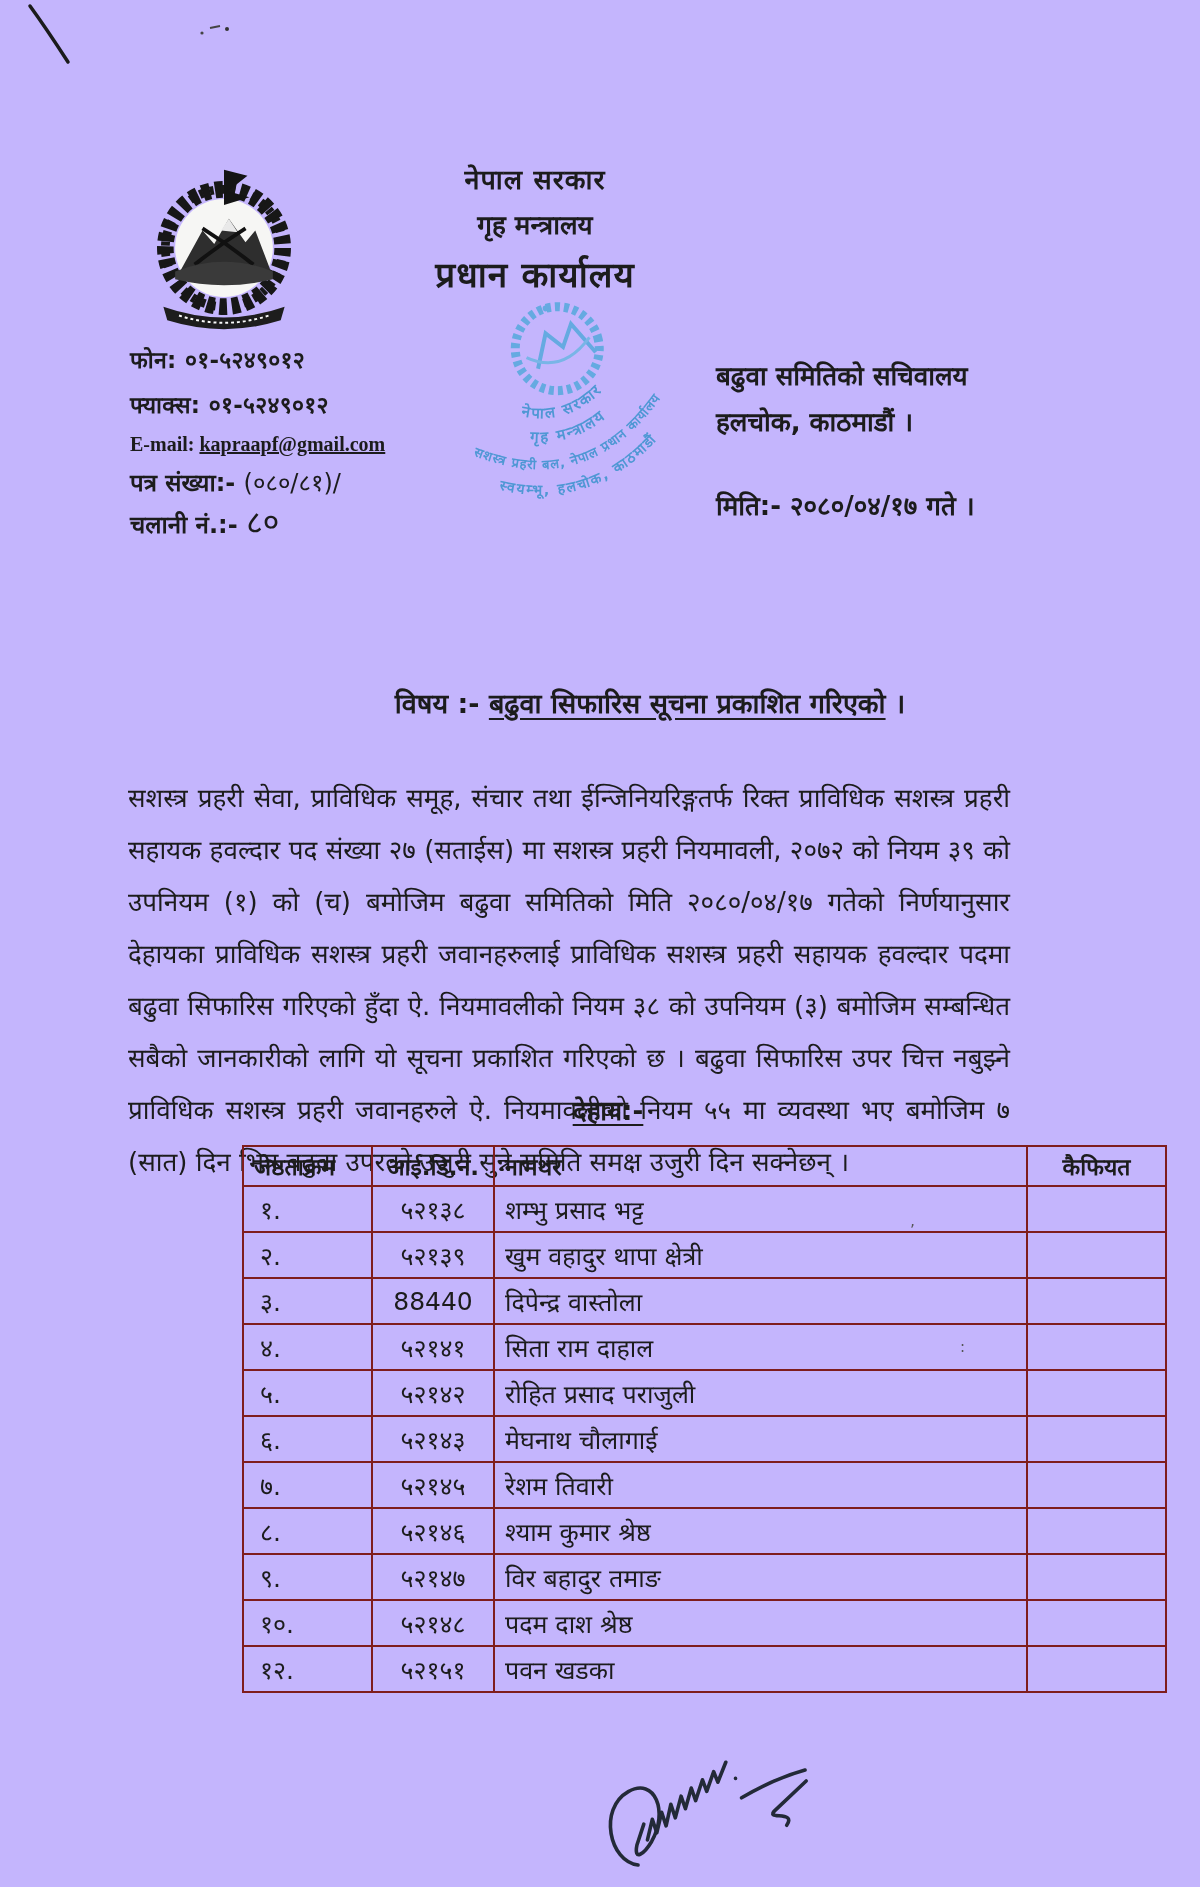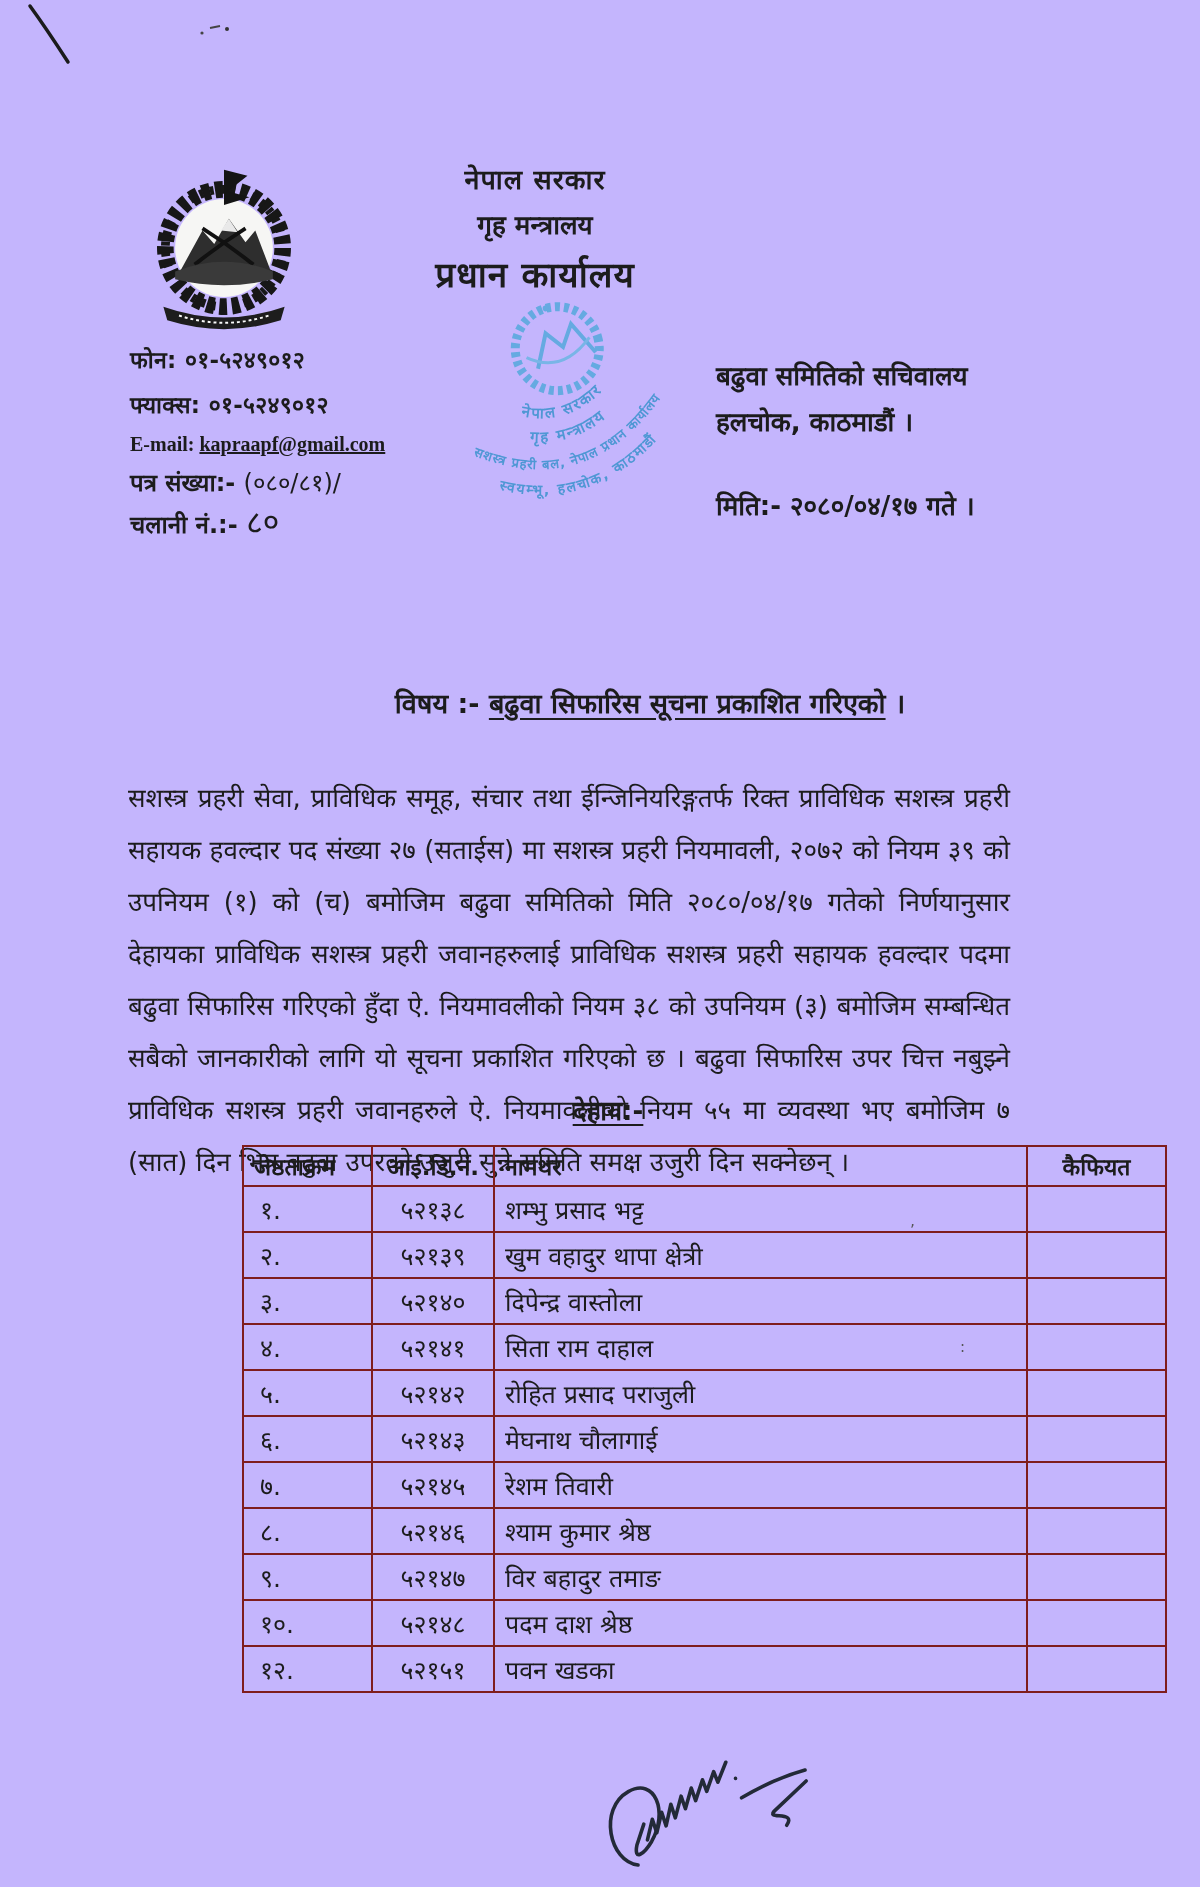--- a/index.html
+++ b/index.html
@@ -168,21 +168,21 @@
           <td class="col-remark w-rk"></td>
         </tr>
         <tr>
           <td class="col-sn w-sn">२.</td>
           <td class="col-id w-id">५२१३९</td>
           <td class="col-name w-name">खुम वहादुर थापा क्षेत्री</td>
           <td class="col-remark w-rk"></td>
         </tr>
         <tr>
           <td class="col-sn w-sn">३.</td>
-          <td class="col-id w-id">५२१४०</td>
+          <td class="col-id w-id">88440</td>
           <td class="col-name w-name">दिपेन्द्र वास्तोला</td>
           <td class="col-remark w-rk"></td>
         </tr>
         <tr>
           <td class="col-sn w-sn">४.</td>
           <td class="col-id w-id">५२१४१</td>
           <td class="col-name w-name">सिता राम दाहाल</td>
           <td class="col-remark w-rk"></td>
         </tr>
         <tr>

